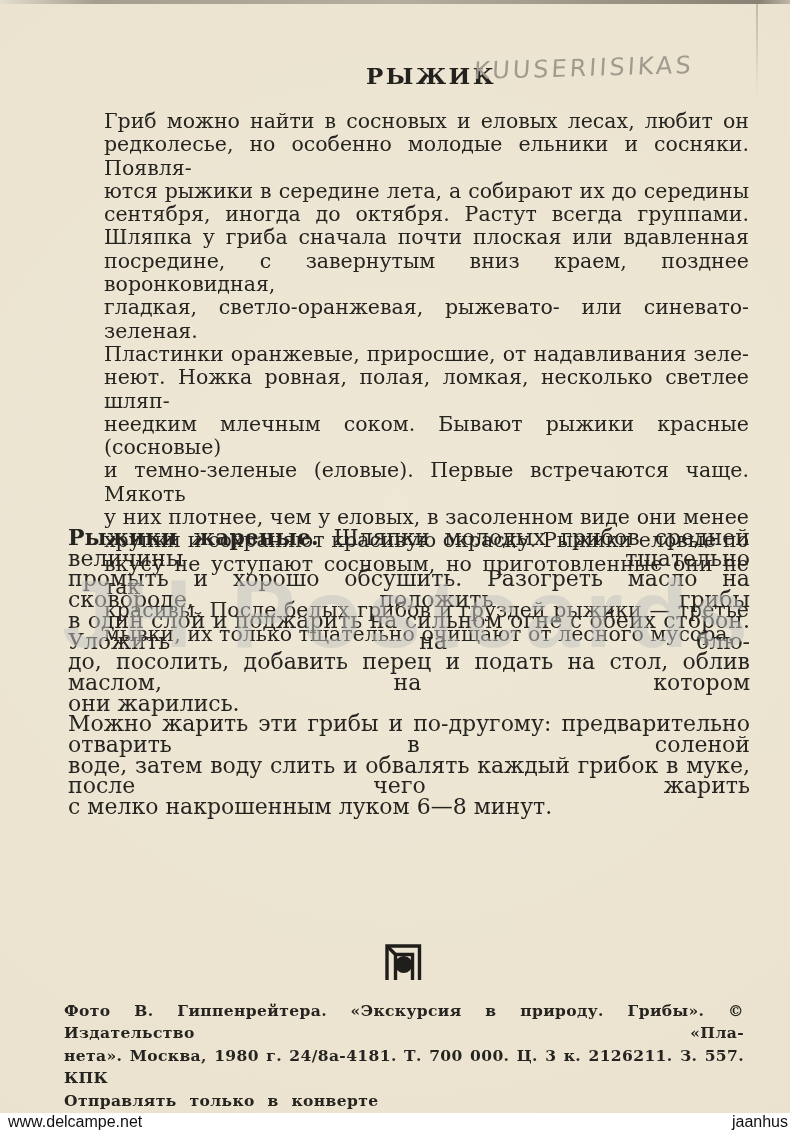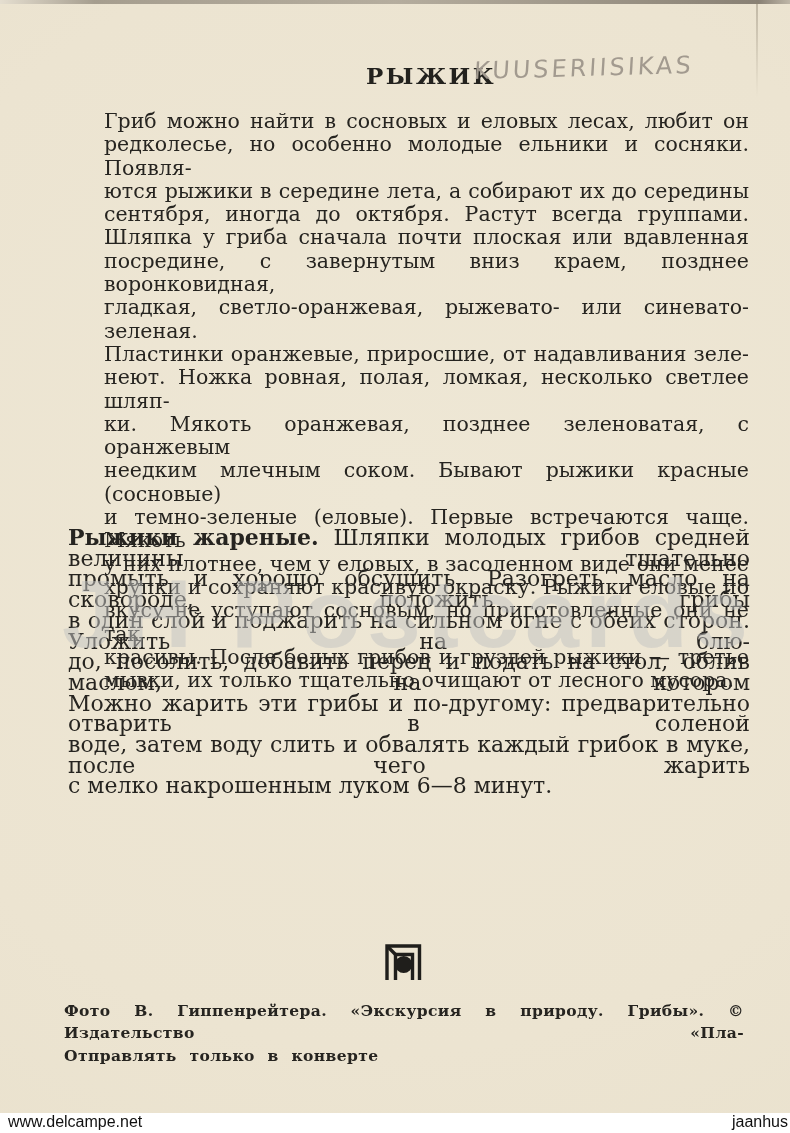--- a/index.html
+++ b/index.html
@@ -86,53 +86,54 @@
     <div class="body-text">
       <div class="ln">Гриб можно найти в сосновых и еловых лесах, любит он</div>
       <div class="ln">редколесье, но особенно молодые ельники и сосняки. Появля-</div>
       <div class="ln">ются рыжики в середине лета, а собирают их до середины</div>
       <div class="ln">сентября, иногда до октября. Растут всегда группами.</div>
       <div class="ln">Шляпка у гриба сначала почти плоская или вдавленная</div>
       <div class="ln">посредине, с завернутым вниз краем, позднее воронковидная,</div>
       <div class="ln">гладкая, светло-оранжевая, рыжевато- или синевато-зеленая.</div>
       <div class="ln">Пластинки оранжевые, приросшие, от надавливания зеле-</div>
       <div class="ln">неют. Ножка ровная, полая, ломкая, несколько светлее шляп-</div>
-      <div class="ln">ки. Мякоть оранжевая, позднее зеленоватая, с оранжевым</div>
       <div class="ln">неедким млечным соком. Бывают рыжики красные (сосновые)</div>
       <div class="ln">и темно-зеленые (еловые). Первые встречаются чаще. Мякоть</div>
       <div class="ln">у них плотнее, чем у еловых, в засоленном виде они менее</div>
       <div class="ln">хрупки и сохраняют красивую окраску. Рыжики еловые по</div>
       <div class="ln">вкусу не уступают сосновым, но приготовленные они не так</div>
       <div class="ln">красивы. После белых грибов и груздей рыжики — третье</div>
       <div class="ln last">мывки, их только тщательно очищают от лесного мусора.</div>
     </div>
 
     <div class="recipe">
       <div class="ln"><span class="lead">Рыжики жареные.</span> <span>Шляпки молодых грибов средней величины тщательно</span></div>
       <div class="ln">промыть и хорошо обсушить. Разогреть масло на сковороде, положить грибы</div>
       <div class="ln">в один слой и поджарить на сильном огне с обеих сторон. Уложить на блю-</div>
       <div class="ln">до, посолить, добавить перец и подать на стол, облив маслом, на котором</div>
+      <div class="ln last">они жарились.</div>
       <div class="ln">Можно жарить эти грибы и по-другому: предварительно отварить в соленой</div>
       <div class="ln">воде, затем воду слить и обвалять каждый грибок в муке, после чего жарить</div>
       <div class="ln last">с мелко накрошенным луком 6—8 минут.</div>
     </div>
 
     <div class="logo">
       <svg width="38" height="41" viewBox="0 0 38 41" xmlns="http://www.w3.org/2000/svg">
         <g stroke="#1f1e1b" stroke-width="3.4" fill="none">
           <path d="M3,41 L3,7 L35.5,7 L35.5,41"></path>
           <path d="M11.5,41 L11.5,15.5 L28.5,15.5 L28.5,41"></path>
           <path d="M3.5,7.5 L11.5,15.5"></path>
         </g>
         <circle cx="19.7" cy="25.5" r="8.6" fill="#1f1e1b"></circle>
       </svg>
     </div>
 
     <div class="imprint">
       <div class="ln">Фото В. Гиппенрейтера. «Экскурсия в природу. Грибы». © Издательство «Пла-</div>
+      <div class="ln">нета». Москва, 1980 г. 24/8а-4181. Т. 700 000. Ц. 3 к. 2126211. З. 557. КПК</div>
       <div class="ln last">Отправлять только в конверте</div>
     </div>
   </div>
 
   <div class="watermark">JH Postcards</div>
 
   <div class="footer">
     <span class="site">www.delcampe.net</span>
     <span class="seller">jaanhus</span>
   </div>

